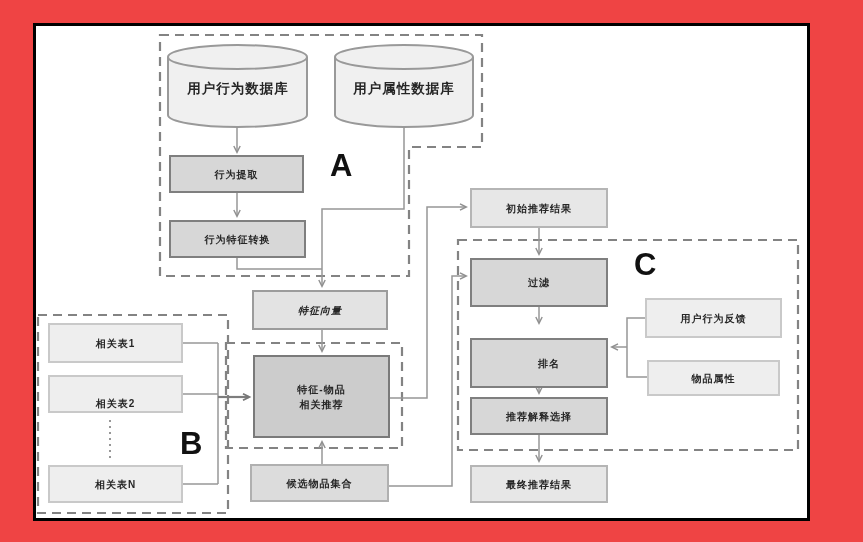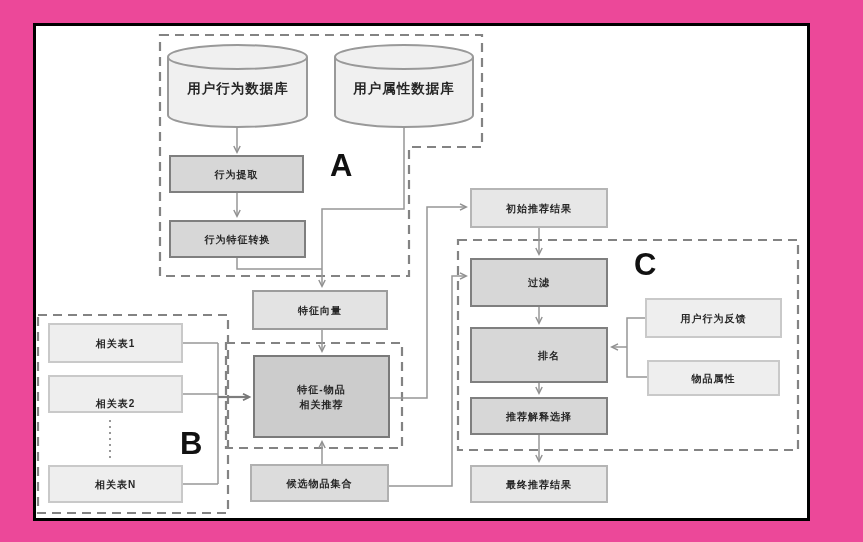--- a/index.html
+++ b/index.html
@@ -1,17 +1,17 @@
 <!DOCTYPE html>
 <html><head>
 <meta charset="utf-8">
 <style>
   html,body{margin:0;padding:0;background:#ffffff;}
   #stage{
-    position:relative;width:863px;height:542px;background:#ec4899;overflow:hidden;
+    position:relative;width:863px;height:542px;background:#ef4444;overflow:hidden;
     font-family:"Liberation Sans","DejaVu Sans",sans-serif;
   }
   #frame{
     position:absolute;left:33px;top:23px;width:777px;height:498px;
     border:3px solid #000000;box-sizing:border-box;background:#ffffff;
   }
   #wires{position:absolute;left:0;top:0;width:863px;height:542px;}
   .node{
     position:absolute;box-sizing:border-box;display:flex;align-items:center;justify-content:center;
     text-align:center;font-size:10px;font-weight:bold;color:#262626;line-height:1.5;
@@ -91,21 +91,21 @@
   <div class="cyl-label" style="left:336px;top:78px;width:136px;height:22px;">
     <span>用户属性数据库</span>
   </div>
 
   <div class="node process" style="left:169px;top:155px;width:135px;height:38px;">
     <span>行为提取</span>
   </div>
   <div class="node process" style="left:169px;top:220px;width:137px;height:38px;">
     <span>行为特征转换</span>
   </div>
-  <div class="node mid" style="left:252px;top:290px;width:136px;height:40px;">
+  <div class="node mid" style="left:252px;top:290px;width:136px;height:40px;font-style:italic;">
     <span>特征向量</span>
   </div>
 
   <div class="node plain" style="left:48px;top:323px;width:135px;height:40px;">
     <span>相关表1</span>
   </div>
   <div class="node plain" style="left:48px;top:375px;width:135px;height:38px;align-items:flex-end;">
     <span>相关表2</span>
   </div>
   <div class="node emphasis" style="left:253px;top:355px;width:137px;height:83px;flex-direction:column;">
@@ -119,21 +119,21 @@
   <div class="node candidate" style="left:250px;top:464px;width:139px;height:38px;">
     <span>候选物品集合</span>
   </div>
 
   <div class="node result" style="left:470px;top:188px;width:138px;height:40px;">
     <span>初始推荐结果</span>
   </div>
   <div class="node process" style="left:470px;top:258px;width:138px;height:49px;">
     <span>过滤</span>
   </div>
-  <div class="node process" style="left:470px;top:327px;width:138px;height:56px;padding-left:20px;">
+  <div class="node process" style="left:470px;top:338px;width:138px;height:50px;padding-left:20px;">
     <span>排名</span>
   </div>
   <div class="node process" style="left:470px;top:397px;width:138px;height:38px;">
     <span>推荐解释选择</span>
   </div>
   <div class="node result" style="left:470px;top:465px;width:138px;height:38px;">
     <span>最终推荐结果</span>
   </div>
   <div class="node plain" style="left:645px;top:298px;width:137px;height:40px;">
     <span>用户行为反馈</span>

